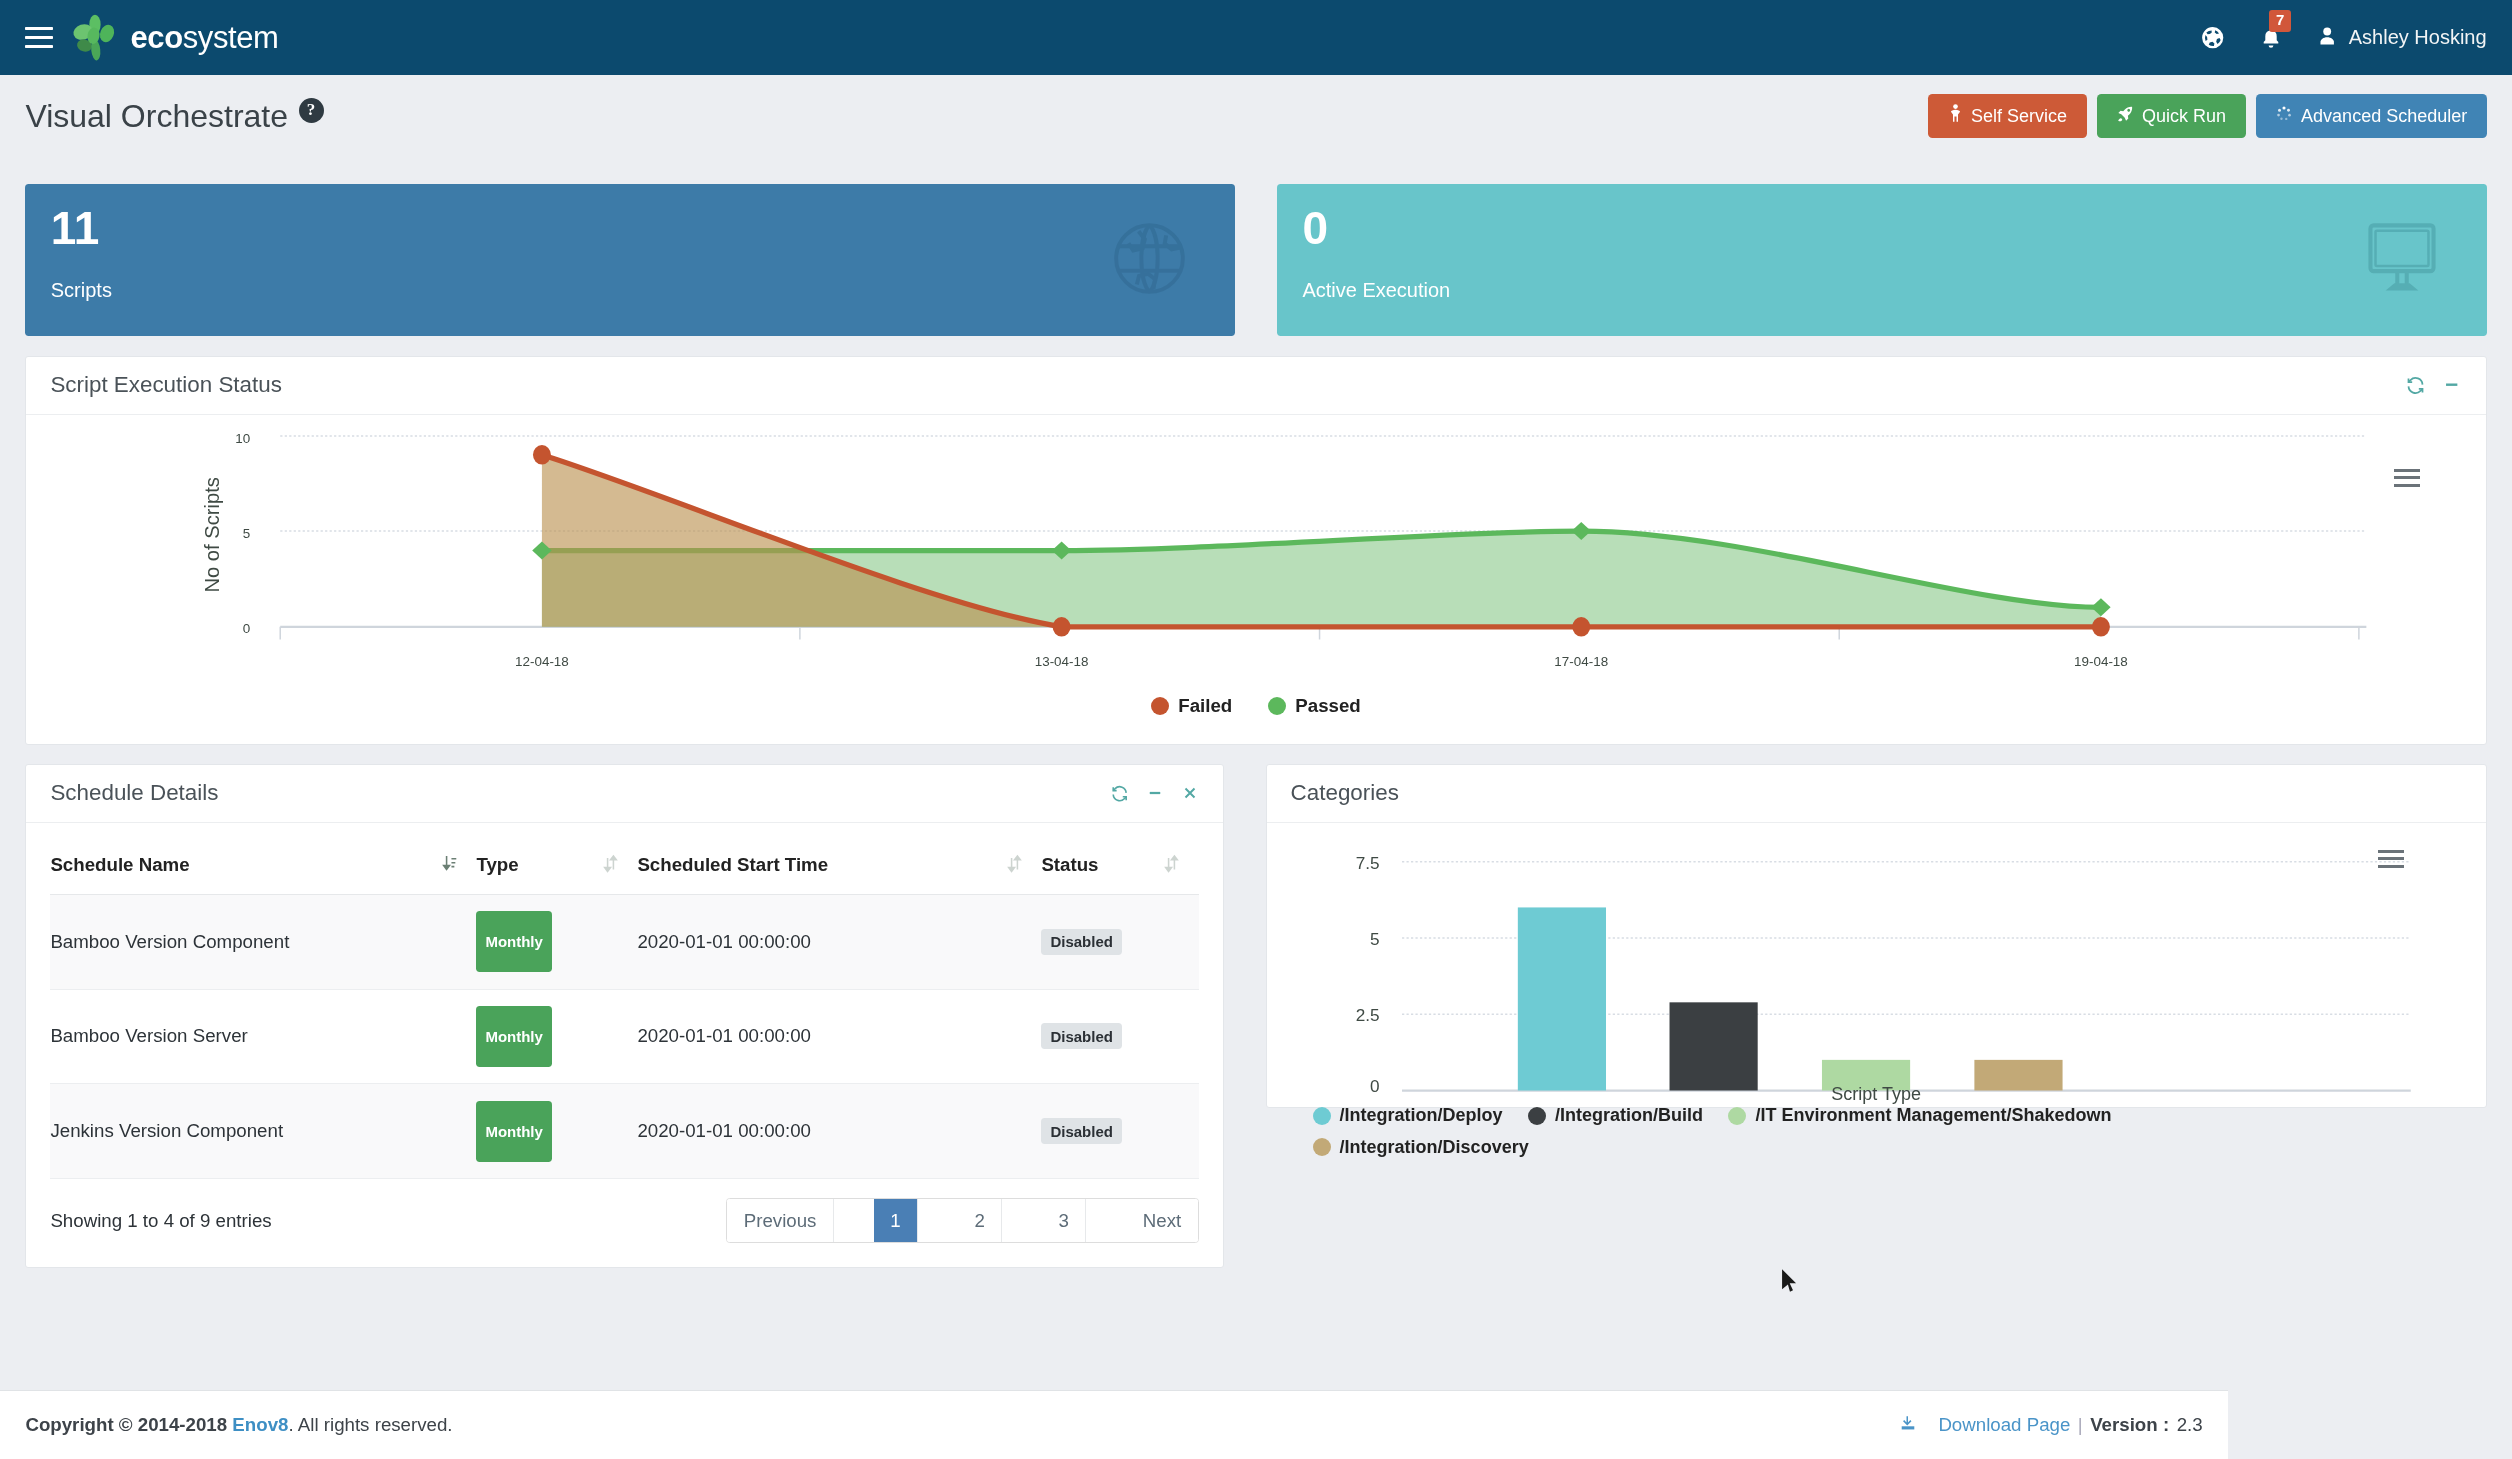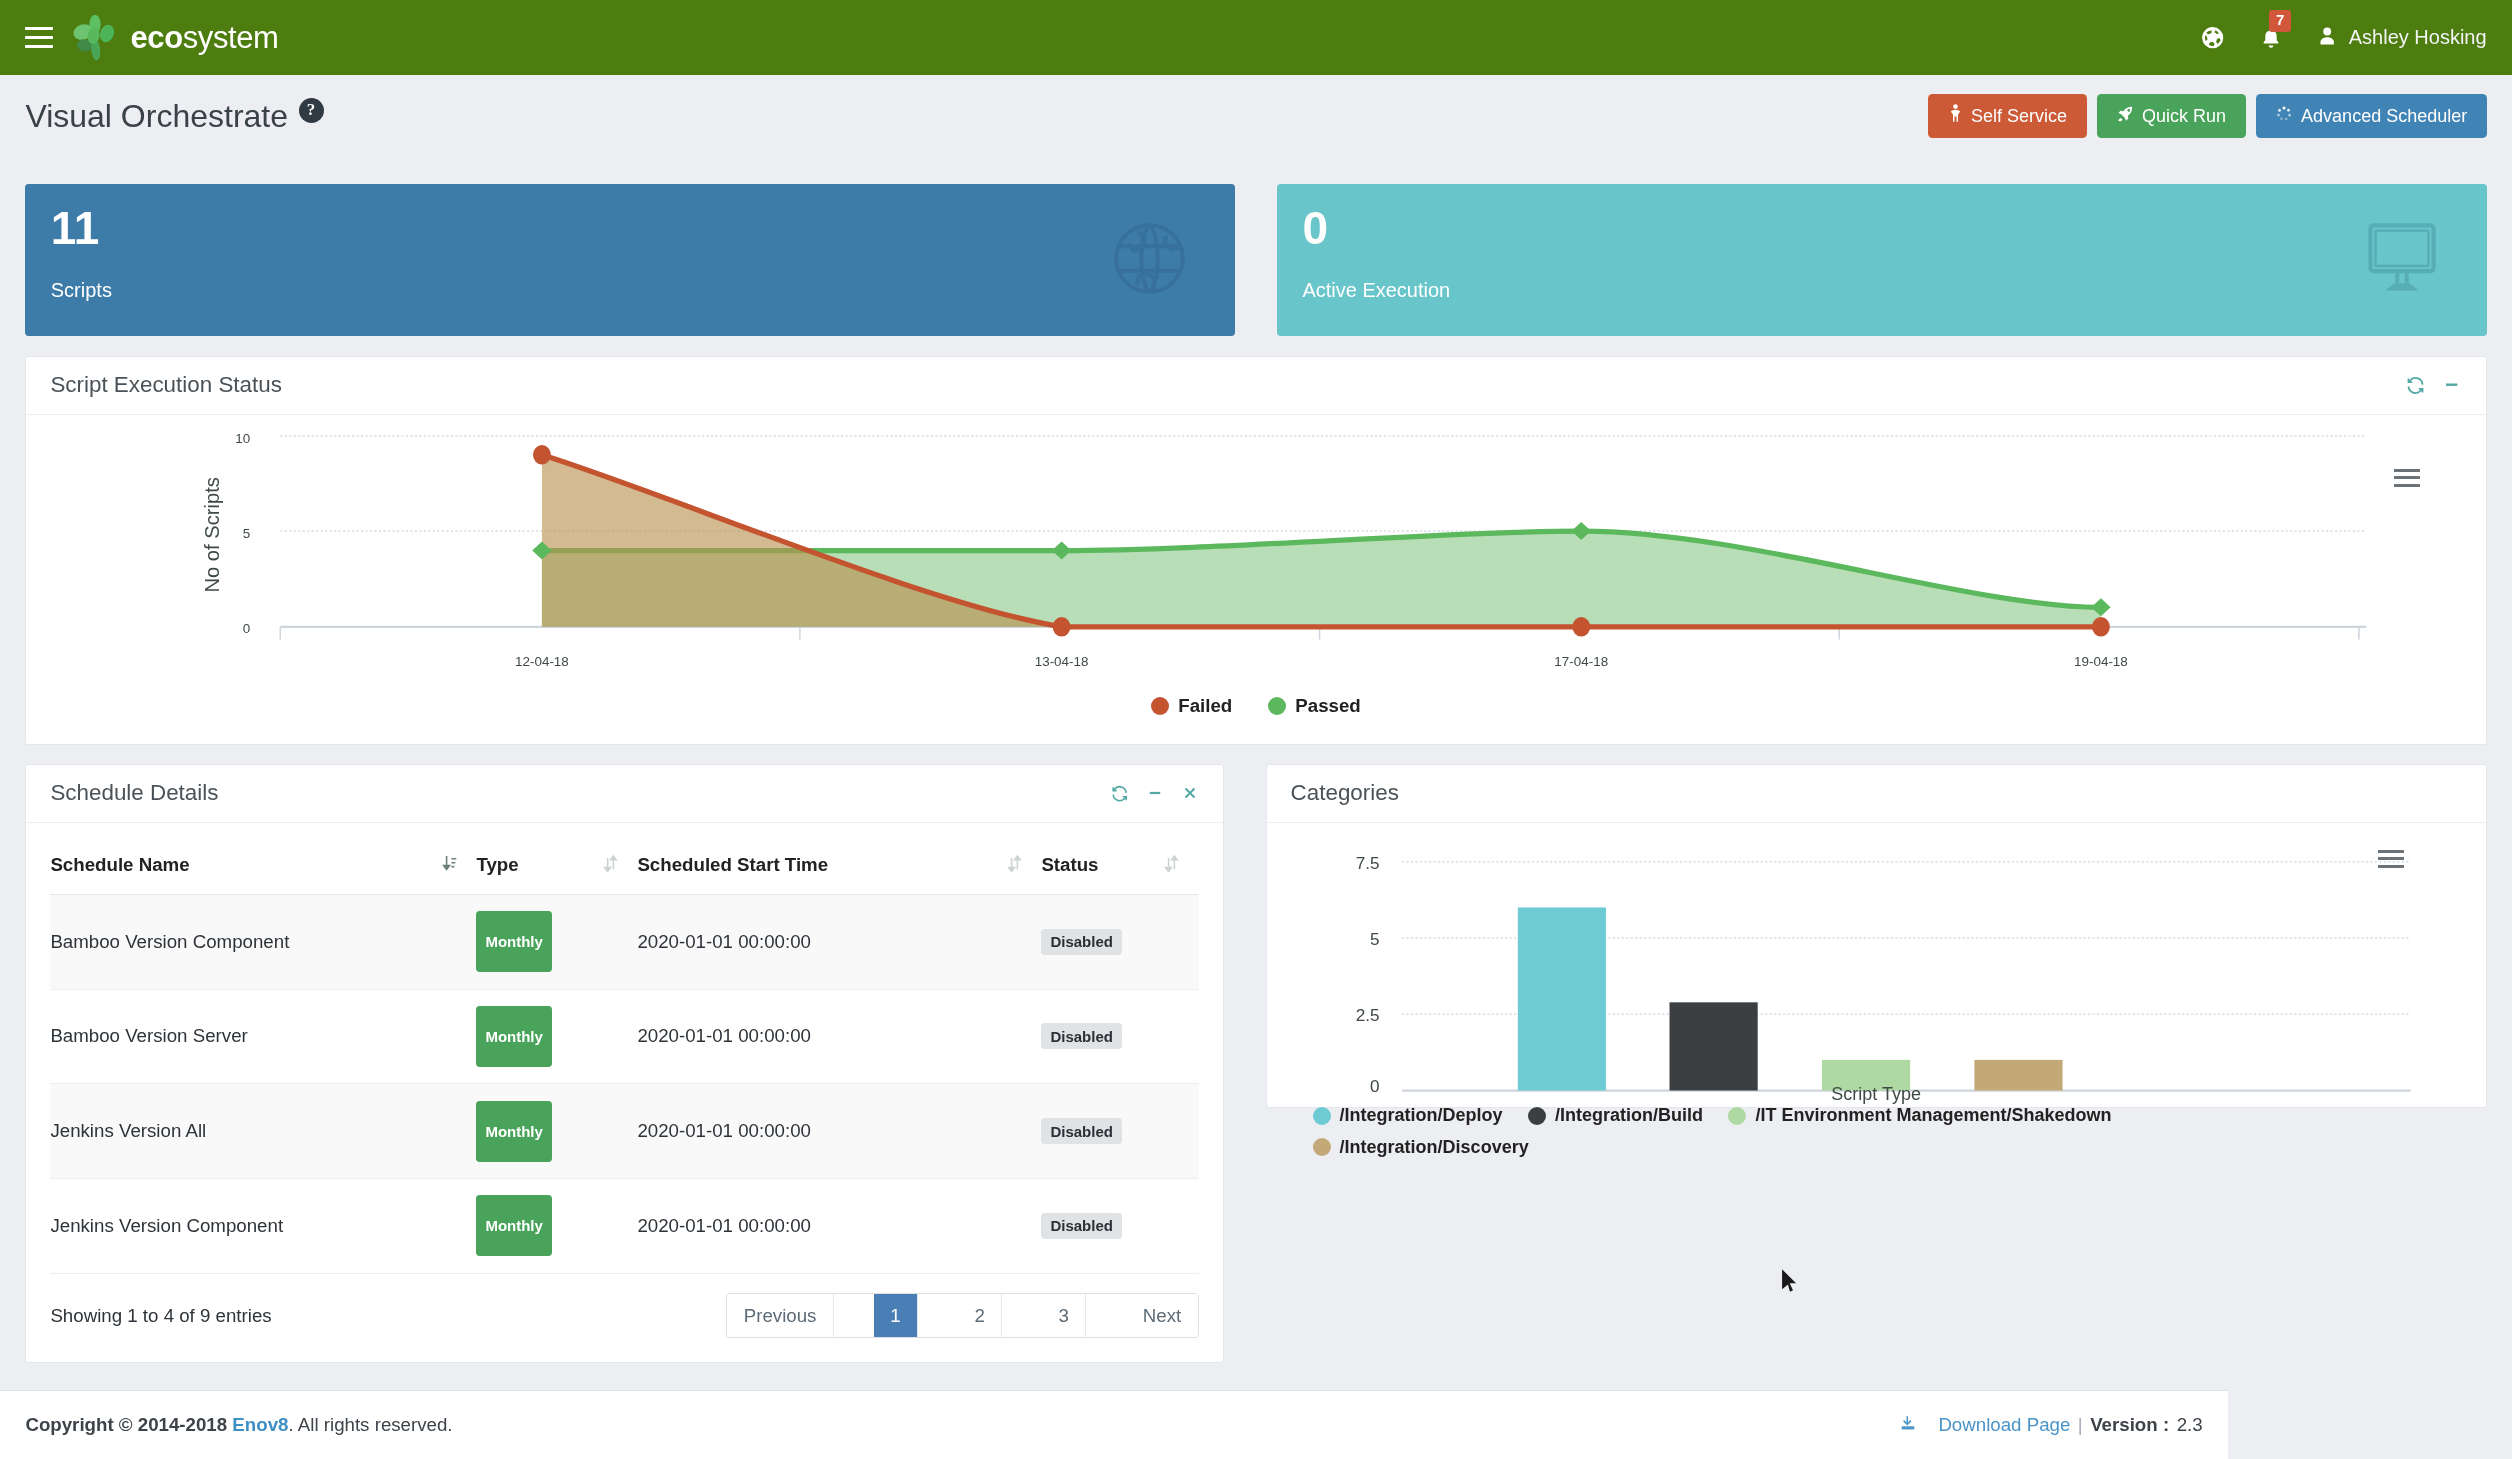--- a/index.html
+++ b/index.html
@@ -6,21 +6,21 @@
   html, body {
     width: 2512px; height: 1459px;
     background: #eceef2;
     font-family: "Liberation Sans", sans-serif;
     overflow: hidden;
   }
   body { position: relative; }
 
   
   .navbar {
-    height: 75px; background: #4d7c0f;
+    height: 75px; background: #0c4a6e;
     display: flex; align-items: center;
     padding: 0 25.4px 0 0;
     position: relative;
   }
   .hamburger {
     width: 63px; display: flex; flex-direction: column;
     align-items: center; justify-content: center; gap: 5.2px;
     cursor: pointer; margin-left: 7.5px;
   }
   .hamburger span { display: block; width: 28px; height: 3.7px; background: #fff; border-radius: 0.7px; }
@@ -442,26 +442,20 @@
               <td>2020-01-01 00:00:00</td>
               <td><span class="badge-disabled">Disabled</span></td>
             </tr>
             <tr>
               <td>Bamboo Version Server</td>
               <td><span class="badge-monthly">Monthly</span></td>
               <td>2020-01-01 00:00:00</td>
               <td><span class="badge-disabled">Disabled</span></td>
             </tr>
             <tr>
-              <td>Jenkins Version All</td>
-              <td><span class="badge-monthly">Monthly</span></td>
-              <td>2020-01-01 00:00:00</td>
-              <td><span class="badge-disabled">Disabled</span></td>
-            </tr>
-            <tr>
               <td>Jenkins Version Component</td>
               <td><span class="badge-monthly">Monthly</span></td>
               <td>2020-01-01 00:00:00</td>
               <td><span class="badge-disabled">Disabled</span></td>
             </tr>
           </tbody>
         </table>
       </div>
       <div class="table-foot">
         <div class="entries-info">Showing 1 to 4 of 9 entries</div>

